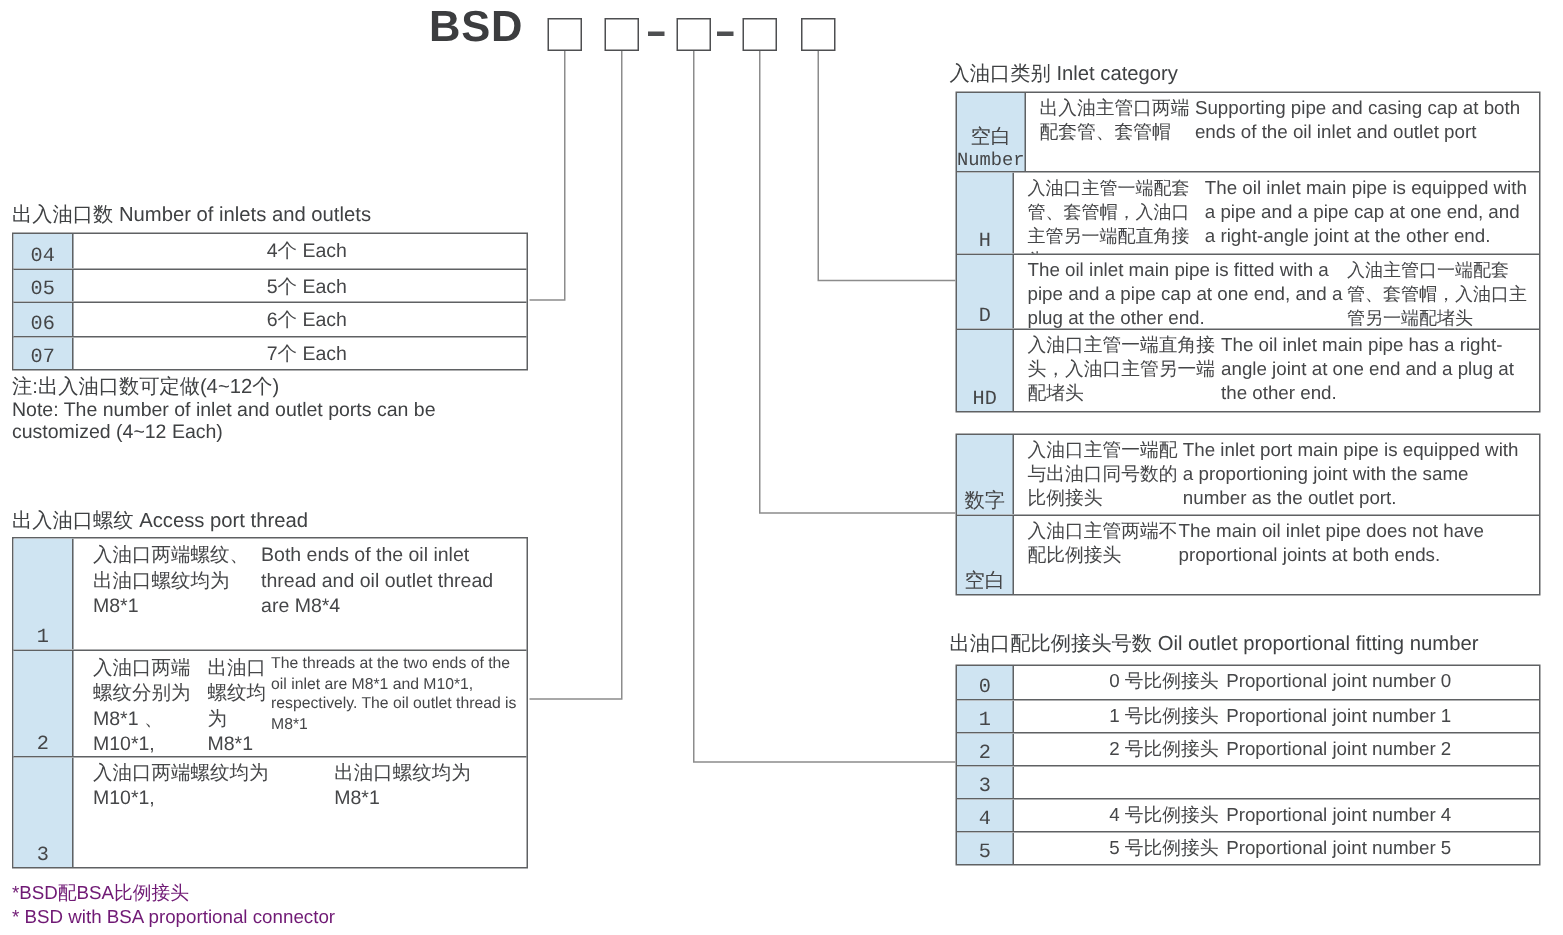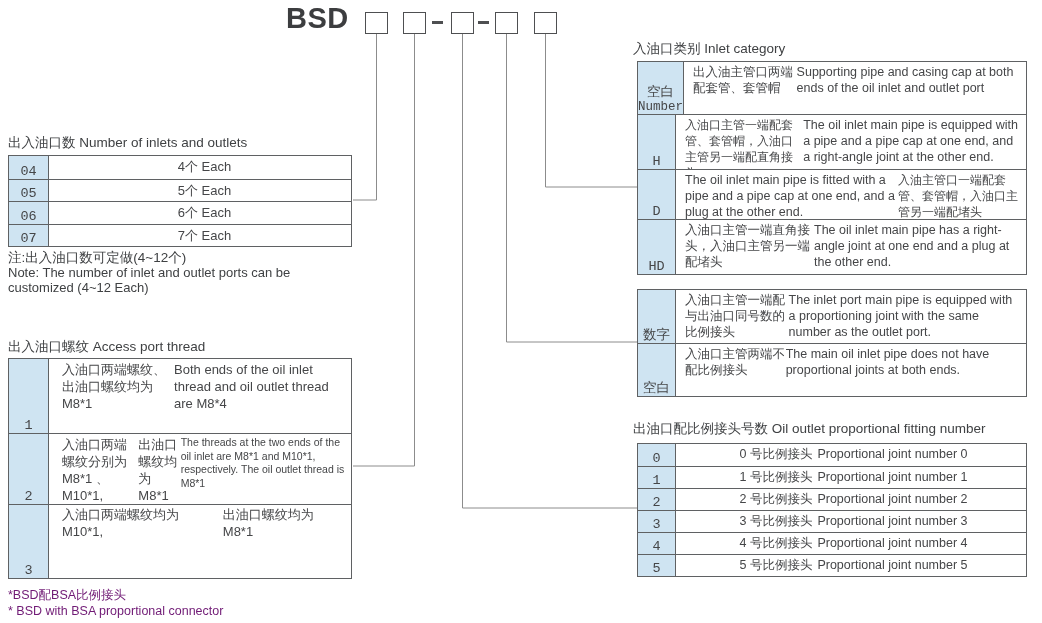--- a/index.html
+++ b/index.html
@@ -228,24 +228,20 @@
         </div>
       <div class="val val-inline">
         <span>2 号比例接头</span>
         <span>Proportional joint number 2</span>
       </div>
     </div>
     <div class="trow" style="height:22px">
       <div class="key">
           <span>3</span>
         </div>
-      <div class="val val-inline">
-        <span>3 号比例接头</span>
-        <span>Proportional joint number 3</span>
-      </div>
     </div>
     <div class="trow" style="height:22px">
       <div class="key">
           <span>4</span>
         </div>
       <div class="val val-inline">
         <span>4 号比例接头</span>
         <span>Proportional joint number 4</span>
       </div>
     </div>

